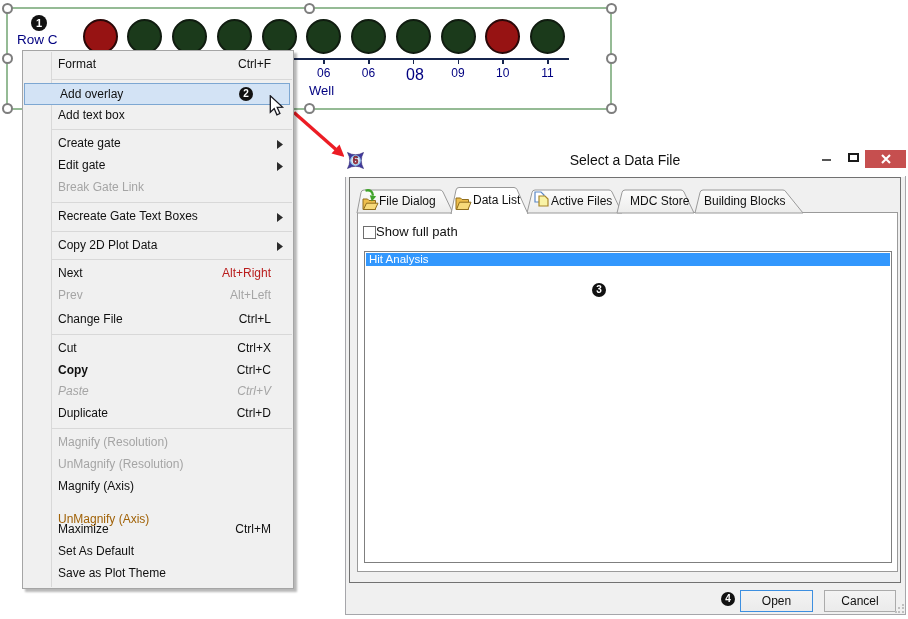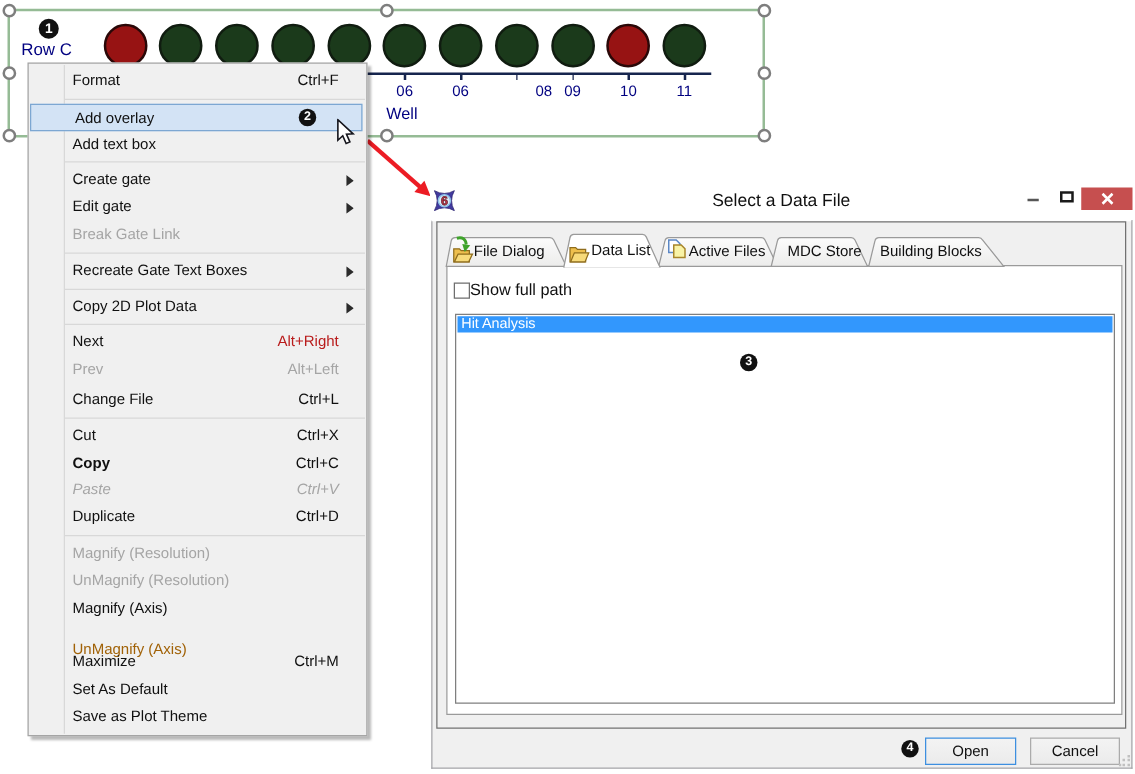--- a/index.html
+++ b/index.html
@@ -52,21 +52,21 @@
     <div class="abs" style="left:323.25px;top:60px;width:1.5px;height:4px;background:#16254e;z-index:1;"></div>
     <div class="abs" style="left:368px;top:60px;width:1.5px;height:4px;background:#16254e;z-index:1;"></div>
     <div class="abs" style="left:412.75px;top:60px;width:1.5px;height:4px;background:#16254e;z-index:1;"></div>
     <div class="abs" style="left:457.5px;top:60px;width:1.5px;height:4px;background:#16254e;z-index:1;"></div>
     <div class="abs" style="left:502.25px;top:60px;width:1.5px;height:4px;background:#16254e;z-index:1;"></div>
     <div class="abs" style="left:547px;top:60px;width:1.5px;height:4px;background:#16254e;z-index:1;"></div>
   </div>
 <div id="xlabels">
     <div class="abs navy" style="left:311.75px;top:66px;width:24px;text-align:center;font-size:12px;z-index:1;">06</div>
     <div class="abs navy" style="left:356.5px;top:66px;width:24px;text-align:center;font-size:12px;z-index:1;">06</div>
-    <div class="abs navy" style="left:423px;top:66px;width:24px;text-align:center;font-size:12px;z-index:1;">08</div>
+    <div class="abs navy" style="left:403px;top:66px;width:24px;text-align:center;font-size:16px;z-index:1;">08</div>
     <div class="abs navy" style="left:446px;top:66px;width:24px;text-align:center;font-size:12px;z-index:1;">09</div>
     <div class="abs navy" style="left:490.75px;top:66px;width:24px;text-align:center;font-size:12px;z-index:1;">10</div>
     <div class="abs navy" style="left:535.5px;top:66px;width:24px;text-align:center;font-size:12px;z-index:1;">11</div>
   </div>
 <div class="abs navy" style="left:309px;top:83px;font-size:13px;z-index:1;">Well</div>
 
 <div class="badge" style="left:31px;top:15px;width:16px;height:16px;font-size:11px;line-height:16px;">1</div>
 
 <svg class="abs" style="left:280px;top:100px;z-index:15;" width="80" height="70" viewBox="0 0 80 70">
   <line x1="14" y1="12.5" x2="56" y2="49.5" stroke="#ec1c24" stroke-width="3.4"></line>

